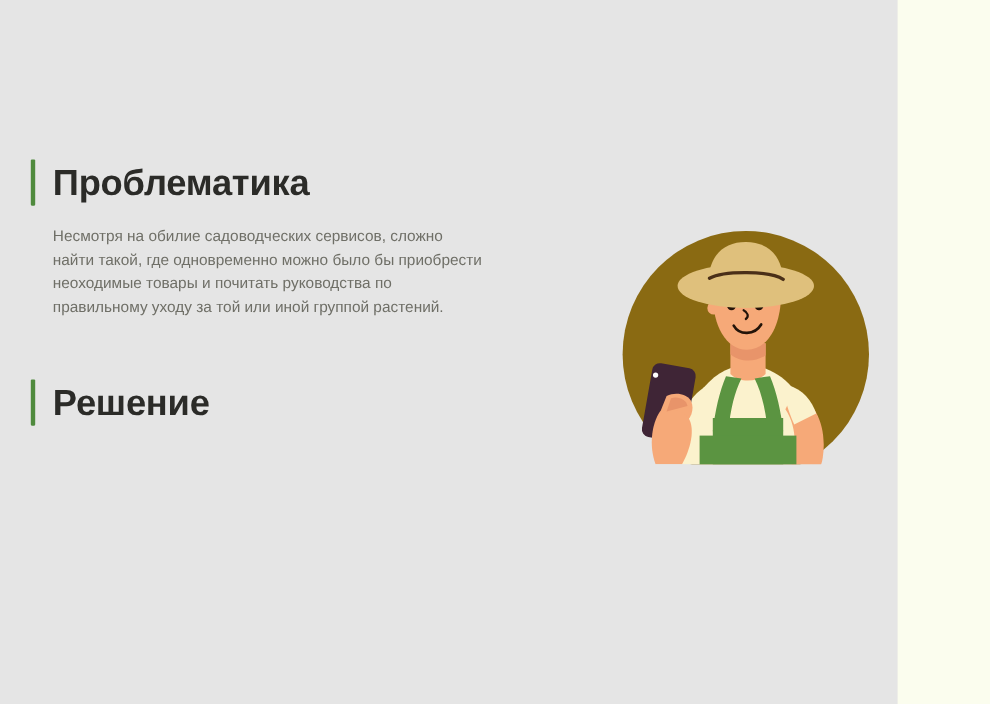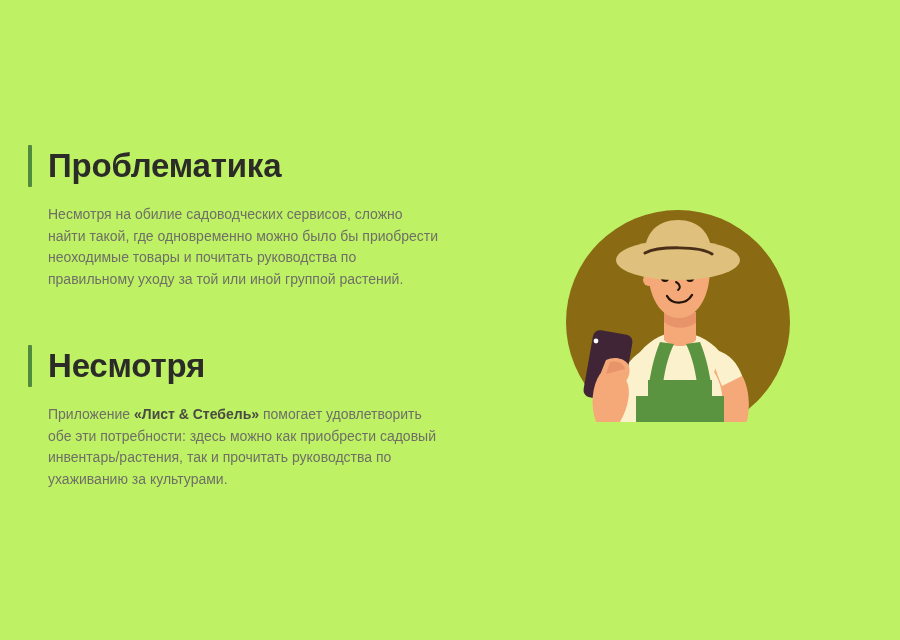--- a/index.html
+++ b/index.html
@@ -3,21 +3,21 @@
 <meta charset="utf-8">
 <title>Проблематика и Решение</title>
 <style>
   html,body{margin:0;padding:0;}
   body{
     width:900px;height:640px;overflow:hidden;
     background:#fbfdee;
     font-family:"Liberation Sans","DejaVu Sans",sans-serif;
     -webkit-font-smoothing:antialiased;
   }
-  .slide{position:relative;width:900px;height:640px;background:#bef264;}
+  .slide{position:relative;width:816px;height:640px;background:#e5e5e5;}
 
   
   .content{
     position:absolute;left:28px;top:142px;width:440px;
   }
   .block{position:relative;}
   .block + .block{margin-top:52px;}
 
   .heading-row{position:relative;display:flex;align-items:center;height:48px;}
   .accent-bar{
@@ -53,23 +53,22 @@
       <div class="heading-row">
         <div class="accent-bar"></div>
         <h2 class="heading">Проблематика</h2>
       </div>
       <p class="body-text">Несмотря на обилие садоводческих сервисов, сложно найти такой, где одновременно можно было бы приобрести неоходимые товары и почитать руководства по правильному уходу за той или иной группой растений.</p>
     </div>
 
     <div class="block">
       <div class="heading-row">
         <div class="accent-bar"></div>
-        <h2 class="heading">Несмотря</h2>
+        <h2 class="heading">Решение</h2>
       </div>
-      <p class="body-text"><span>Приложение </span><b>«Лист &amp; Стебель»</b><span> помогает удовлетворить обе эти потребности: здесь можно как приобрести садовый инвентарь/растения, так и прочитать руководства по ухаживанию за культурами.</span></p>
     </div>
 
   </div>
 
   <div class="illustration">
     <svg class="illus-svg" viewBox="0 0 224 224" xmlns="http://www.w3.org/2000/svg">
       <defs>
         <clipPath id="clipCircle">
           <circle cx="112" cy="112" r="112"></circle>
         </clipPath>

